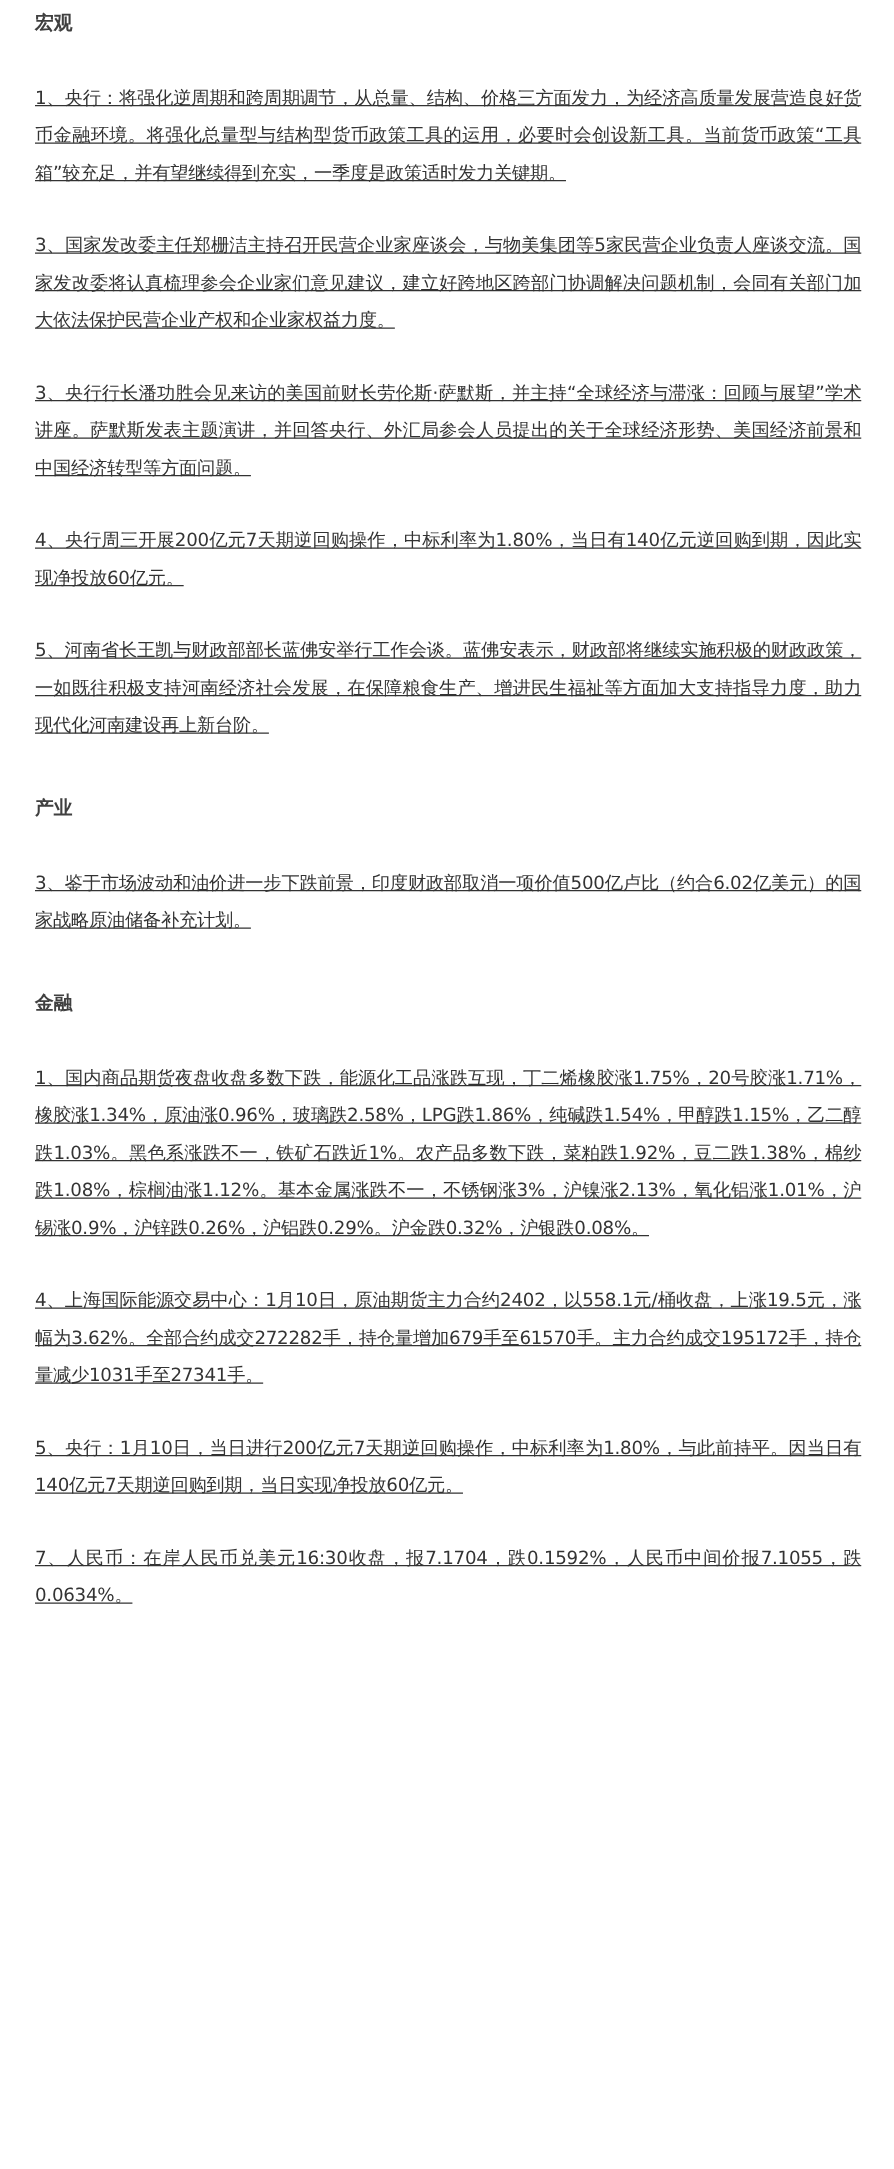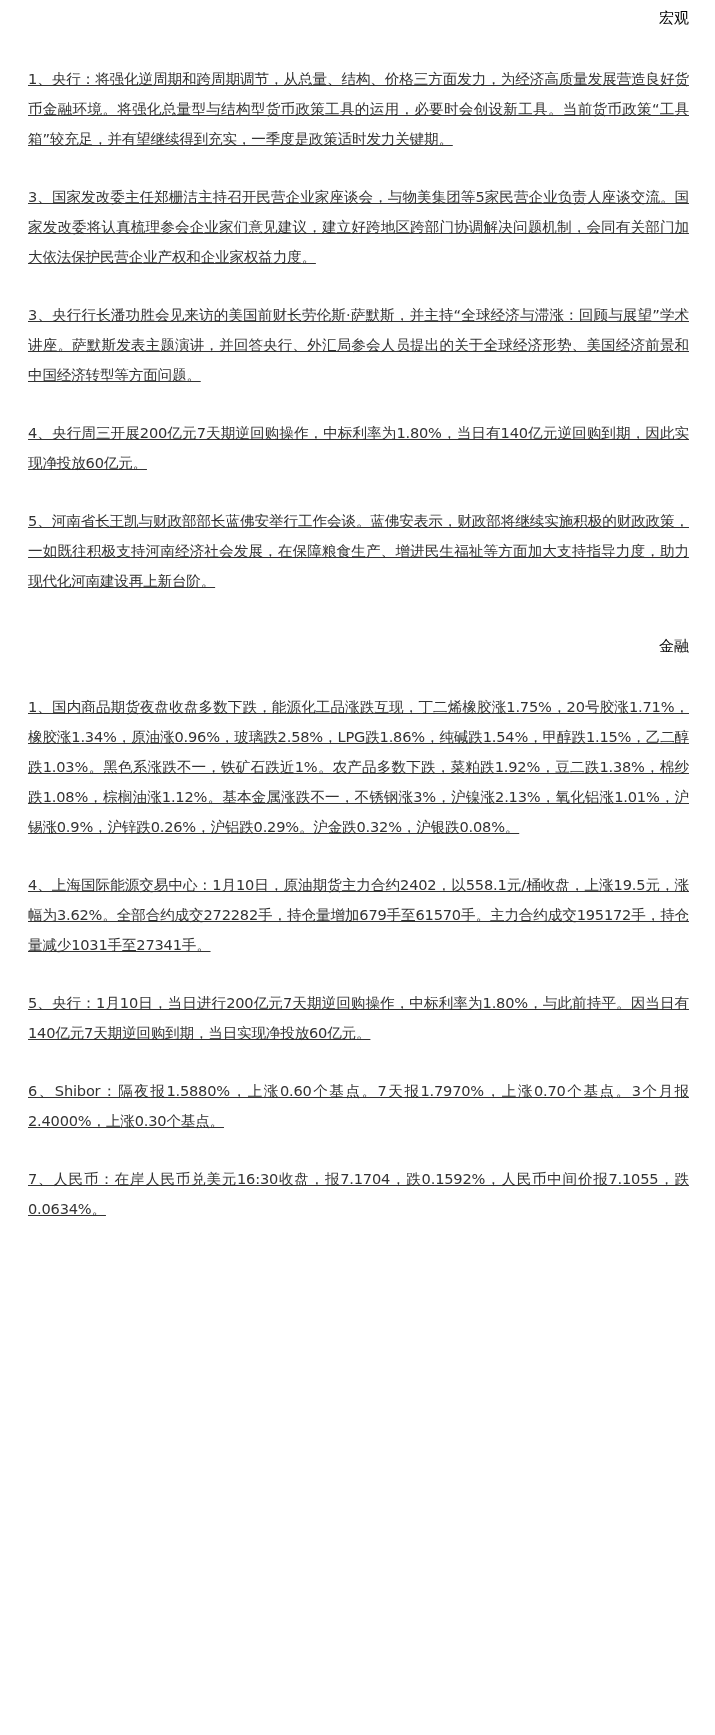--- a/index.html
+++ b/index.html
@@ -13,24 +13,24 @@
       overflow: hidden;
       font-family: "DejaVu Sans", "Liberation Sans", sans-serif;
       color: #333333;
     }
     .article {
       padding: 0 26px 0 28px;
       box-sizing: border-box;
       width: 715px;
     }
     .section-title {
-      text-align: right;
+      text-align: left;
       font-size: 15px;
-      font-weight: normal;
-      color: #000000;
+      font-weight: bold;
+      color: #404040;
       line-height: 20px;
       margin: 0;
     }
     .para {
       font-size: 14.6px;
       line-height: 30px;
       margin: 0;
       letter-spacing: -0.2px;
       text-align: justify;
       text-decoration: underline;
@@ -49,24 +49,25 @@
   <div class="sec" id="sec-0">
     <h3 class="section-title">宏观</h3>
     <p class="para">1、央行：将强化逆周期和跨周期调节，从总量、结构、价格三方面发力，为经济高质量发展营造良好货币金融环境。将强化总量型与结构型货币政策工具的运用，必要时会创设新工具。当前货币政策“工具箱”较充足，并有望继续得到充实，一季度是政策适时发力关键期。</p>
     <p class="para">3、国家发改委主任郑栅洁主持召开民营企业家座谈会，与物美集团等5家民营企业负责人座谈交流。国家发改委将认真梳理参会企业家们意见建议，建立好跨地区跨部门协调解决问题机制，会同有关部门加大依法保护民营企业产权和企业家权益力度。</p>
     <p class="para">3、央行行长潘功胜会见来访的美国前财长劳伦斯·萨默斯，并主持“全球经济与滞涨：回顾与展望”学术讲座。萨默斯发表主题演讲，并回答央行、外汇局参会人员提出的关于全球经济形势、美国经济前景和中国经济转型等方面问题。</p>
     <p class="para">4、央行周三开展200亿元7天期逆回购操作，中标利率为1.80%，当日有140亿元逆回购到期，因此实现净投放60亿元。</p>
     <p class="para">5、河南省长王凯与财政部部长蓝佛安举行工作会谈。蓝佛安表示，财政部将继续实施积极的财政政策，一如既往积极支持河南经济社会发展，在保障粮食生产、增进民生福祉等方面加大支持指导力度，助力现代化河南建设再上新台阶。</p>
   </div>
 
   <div class="sec" id="sec-1">
+    <h3 class="section-title">产业</h3>
+    <p class="para">3、鉴于市场波动和油价进一步下跌前景，印度财政部取消一项价值500亿卢比（约合6.02亿美元）的国家战略原油储备补充计划。</p>
   </div>
 
   <div class="sec" id="sec-2">
     <h3 class="section-title">金融</h3>
     <p class="para">1、国内商品期货夜盘收盘多数下跌，能源化工品涨跌互现，丁二烯橡胶涨1.75%，20号胶涨1.71%，橡胶涨1.34%，原油涨0.96%，玻璃跌2.58%，LPG跌1.86%，纯碱跌1.54%，甲醇跌1.15%，乙二醇跌1.03%。黑色系涨跌不一，铁矿石跌近1%。农产品多数下跌，菜粕跌1.92%，豆二跌1.38%，棉纱跌1.08%，棕榈油涨1.12%。基本金属涨跌不一，不锈钢涨3%，沪镍涨2.13%，氧化铝涨1.01%，沪锡涨0.9%，沪锌跌0.26%，沪铝跌0.29%。沪金跌0.32%，沪银跌0.08%。</p>
     <p class="para">4、上海国际能源交易中心：1月10日，原油期货主力合约2402，以558.1元/桶收盘，上涨19.5元，涨幅为3.62%。全部合约成交272282手，持仓量增加679手至61570手。主力合约成交195172手，持仓量减少1031手至27341手。</p>
     <p class="para">5、央行：1月10日，当日进行200亿元7天期逆回购操作，中标利率为1.80%，与此前持平。因当日有140亿元7天期逆回购到期，当日实现净投放60亿元。</p>
-    <p class="para">6、Shibor：隔夜报1.5880%，上涨0.60个基点。7天报1.7970%，上涨0.70个基点。3个月报2.4000%，上涨0.30个基点。</p>
     <p class="para">7、人民币：在岸人民币兑美元16:30收盘，报7.1704，跌0.1592%，人民币中间价报7.1055，跌0.0634%。</p>
   </div>
 
 </div>
 
 </body></html>

